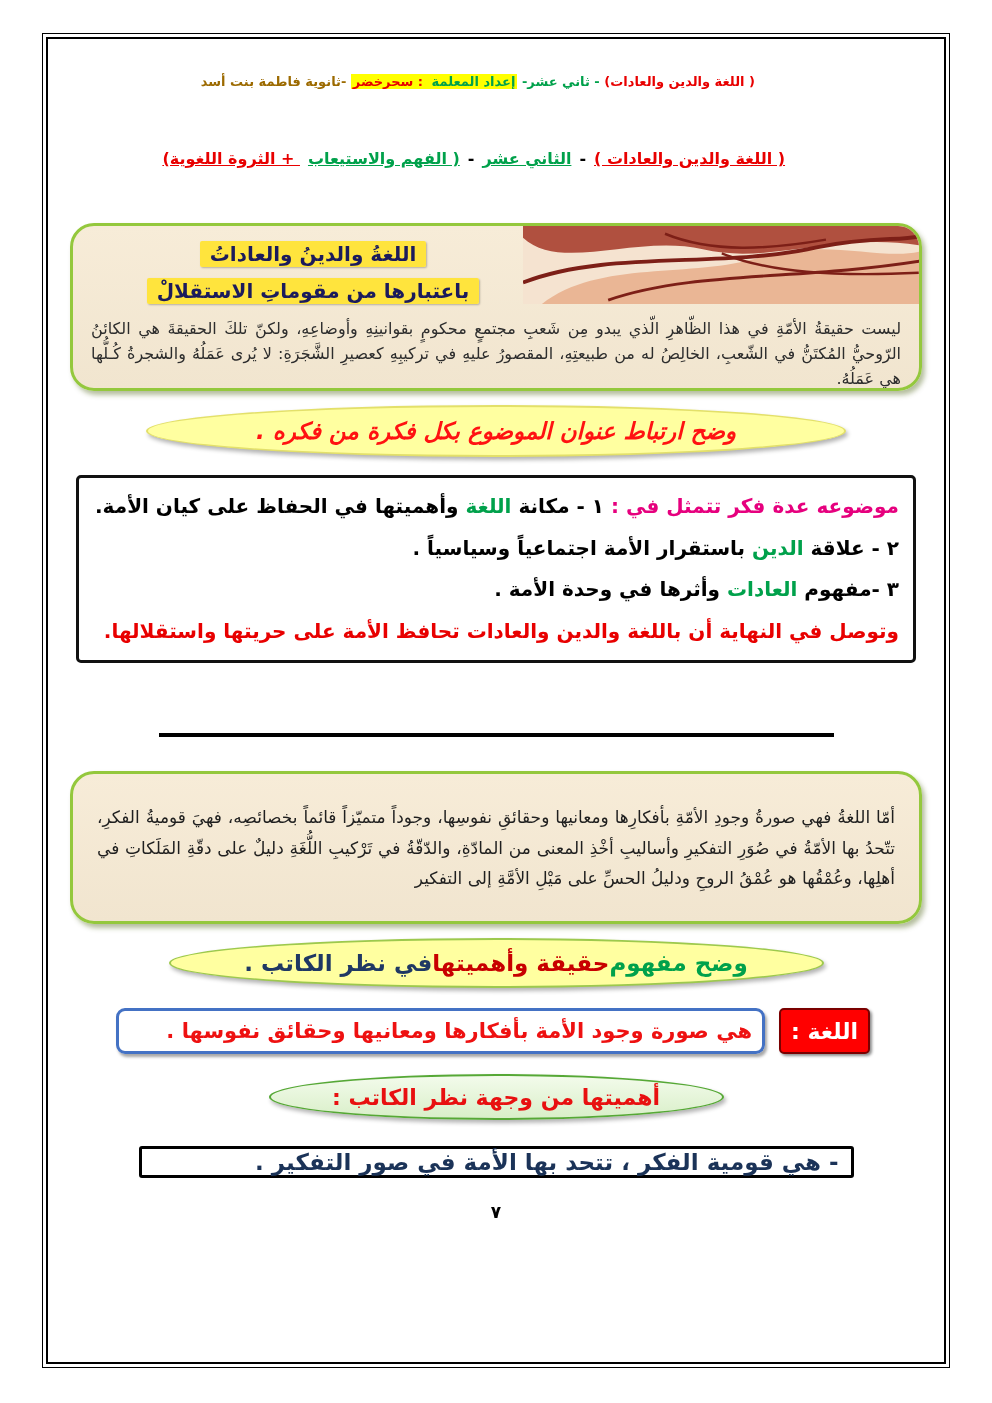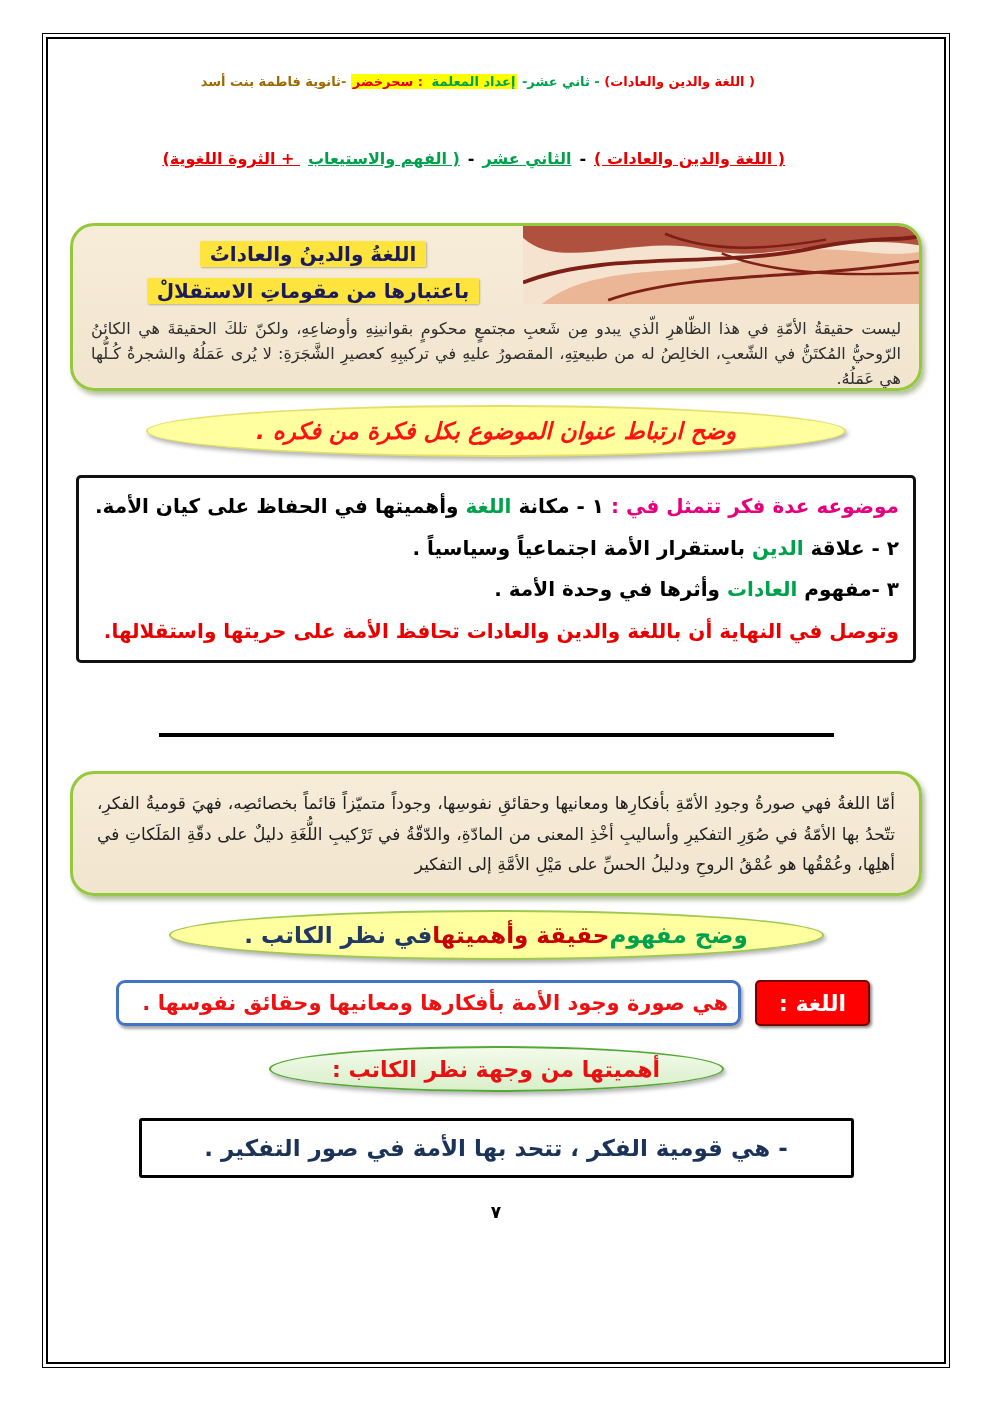--- a/index.html
+++ b/index.html
@@ -54,21 +54,21 @@
     position:absolute; left:70px; top:10px; width:340px;
     text-align:center; font-weight:bold; font-size:20px; color:#1b1b5c;
     line-height:1.85;
   }
   .hl-title { background:#ffe43d; padding:1px 10px; border-radius:2px; box-shadow:1px 1px 2px rgba(0,0,0,0.25); }
   .scan1 .scan-body { margin-top:80px; }
   .scan-body {
     font-size:16px; line-height:1.57; color:#2d2d2d;
     text-align:justify;
   }
-  .scan2 { margin:34px 2px 0; padding:14px 24px; }
+  .scan2 { margin:34px 2px 0; padding:28px 24px; }
   .scan-body2 {
     font-size:17px; line-height:1.78; color:#1f1f1f; text-align:justify;
   }
   
   .oval {
     display:flex; align-items:center; justify-content:center;
     border-radius:50%;
     box-shadow:2px 3px 4px rgba(0,0,0,0.3);
   }
   .oval-q1 {
@@ -97,36 +97,36 @@
   .answer1 .l1 { font-size:21px; }
   .divider {
     border:none; border-top:4px solid #000;
     width:675px; margin:70px auto 0;
   }
   .lang-row {
     margin:20px 54px 0 48px; display:flex; align-items:stretch; gap:14px;
   }
   .lang-label {
     background:#ff0000; color:#fff; font-size:22px; font-weight:bold;
-    padding:6px 22px; border:2px solid #7a0000; border-radius:5px;
+    padding:6px 10px; border:2px solid #7a0000; border-radius:5px;
     box-shadow:2px 2px 3px rgba(0,0,0,0.45);
     display:flex; align-items:center; justify-content:center;
   }
   .lang-box {
     flex:1; border:3px solid #4472c4; border-radius:9px;
     box-shadow:2px 3px 3px rgba(0,0,0,0.35);
     color:#ee1111; font-size:21px; font-weight:bold; text-align:center;
     padding:8px 10px;
     display:flex; align-items:center; justify-content:flex-start;
   }
   .answer2 {
     margin:26px auto 0; width:715px;
     border:3px solid #000; border-radius:3px;
-    text-align:center; color:#1b3358; font-size:23px; font-weight:bold;
-    padding:14px 12px;
+    text-align:right; color:#1b3358; font-size:23px; font-weight:bold;
+    padding:0 12px;
   }
   .page-number {
     margin-top:24px; text-align:center; font-size:17px; font-weight:bold; color:#000;
   }
 </style>
 </head>
 <body>
 
 <div class="page">
   <div class="frame-outer">

